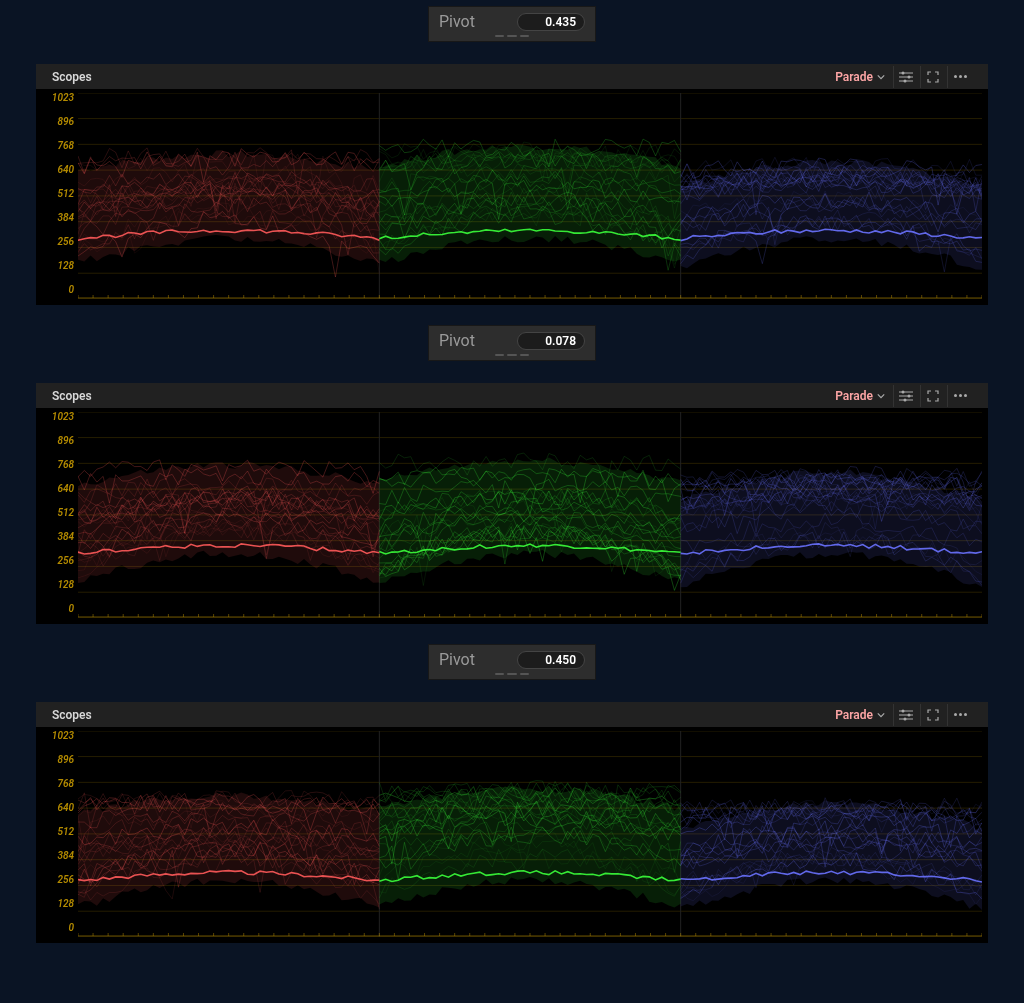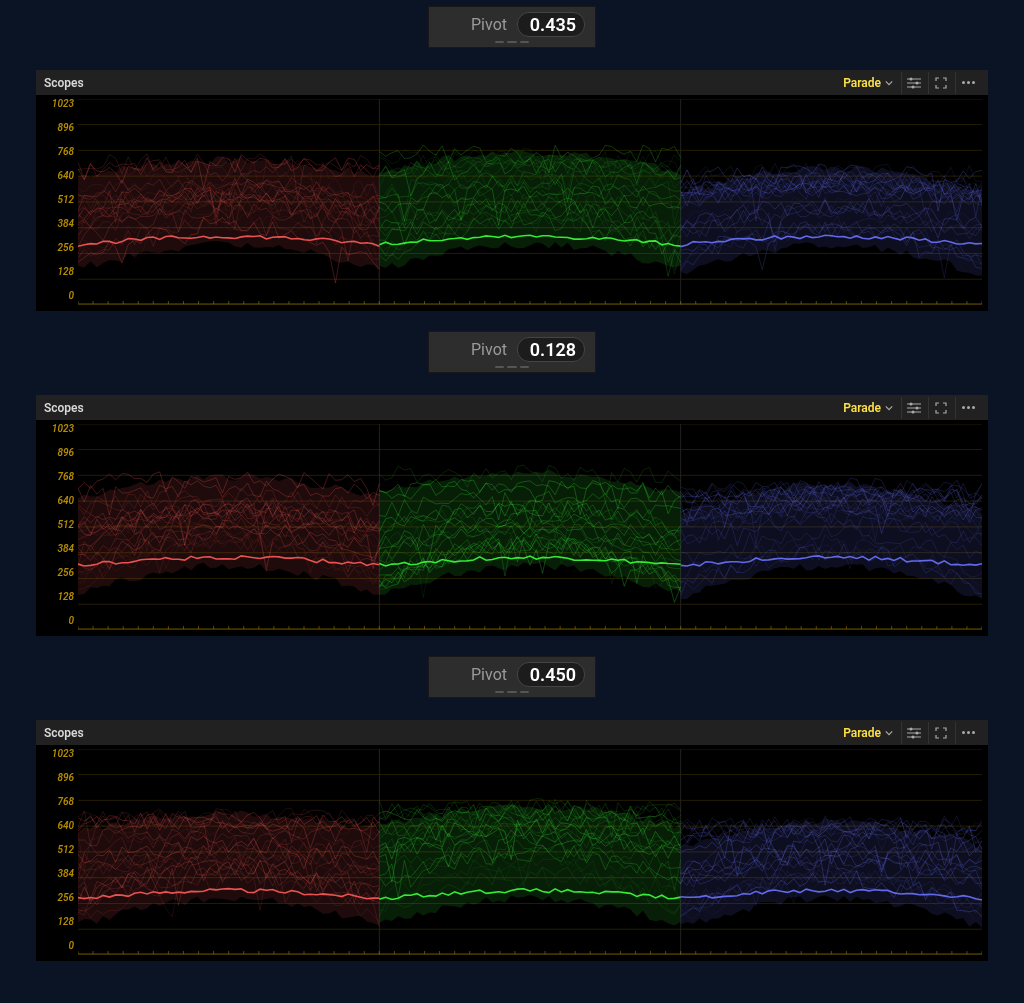--- a/index.html
+++ b/index.html
@@ -1,26 +1,26 @@
 <!DOCTYPE html>
 <html><head>
 <meta charset="utf-8">
 <style>
 html,body{margin:0;padding:0;background:#0a1424;font-family:-apple-system,BlinkMacSystemFont,"Segoe UI",Roboto,Arial,sans-serif;color:#ccc;}
 .page{width:1024px;margin:0 auto;padding:0;}
-.pivot-box{width:146px;margin:0 auto 22px auto;background:#2d2d2d;border:1px solid #181818;display:flex;align-items:center;justify-content:flex-end;gap:10px;padding:5px 10px 10px 10px;position:relative;}
+.pivot-box{width:146px;margin:0 auto 22px auto;background:#2d2d2d;border:1px solid #181818;display:flex;align-items:center;justify-content:space-between;gap:10px;padding:5px 10px 10px 10px;position:relative;}
 .pivot-label{color:#9a9a9a;font-size:16px;}
-.pivot-val{background:#1c1c1c;border:1px solid #444;border-radius:12px;padding:1px 8px;color:#fff;font-size:18px;font-weight:600;min-width:50px;text-align:right;}
+.pivot-val{background:#1c1c1c;border:1px solid #444;border-radius:12px;padding:1px 8px;color:#fff;font-size:12px;font-weight:600;min-width:50px;text-align:right;}
 .pivot-notch{position:absolute;bottom:2px;left:50%;transform:translateX(-50%);width:34px;height:4px;display:flex;gap:3px;}
 .pivot-notch span{flex:1;height:2px;background:#555;border-radius:1px;}
 
 .scope-panel{width:952px;margin:0 auto 20px auto;background:#171717;}
-.scope-header{height:25px;background:#212121;display:flex;align-items:center;padding:0 8px;font-size:12px;color:#d8d8d8;font-weight:600;}
+.scope-header{height:25px;background:#212121;display:flex;align-items:center;padding:0 16px;font-size:12px;color:#d8d8d8;font-weight:600;}
 .scope-header .spacer{flex:1;}
-.mode-select{display:flex;align-items:center;gap:4px;color:#fde047;font-size:12px;padding:0 6px;cursor:pointer;}
+.mode-select{display:flex;align-items:center;gap:4px;color:#fca5a5;font-size:12px;padding:0 6px;cursor:pointer;}
 .hdr-btn{width:24px;height:22px;display:flex;align-items:center;justify-content:center;color:#aaa;border-left:1px solid #333;margin-left:2px;}
 .hdr-btn svg{display:block;}
 .dots span{display:inline-block;width:3px;height:3px;background:#aaa;border-radius:50%;margin:0 1px;}
 
 .scope-body{display:flex;background:#000;padding:4px 6px 6px 2px;}
 .y-axis{width:36px;display:flex;flex-direction:column;justify-content:space-between;padding:0 4px 4px 0;font-size:10px;color:#b48b00;text-align:right;line-height:1;font-weight:600;font-style:italic;}
 .plot-wrap{flex:1;position:relative;}
 svg.plot{display:block;width:100%;height:206px;background:#000;}
 </style>
 </head>
@@ -228,21 +228,21 @@
               <line x1="885" y1="205" x2="885" y2="202" stroke="#b48b00" stroke-width="0.5"></line>
               <line x1="900" y1="205" x2="900" y2="202" stroke="#b48b00" stroke-width="0.5"></line>
             </svg>
           </div>
         </div>
       </div>
     </div>
 
   <div class="pivot-box">
     <span class="pivot-label">Pivot</span>
-    <span class="pivot-val">0.128</span>
+    <span class="pivot-val">0.078</span>
     <div class="pivot-notch">
         <span></span>
         <span></span>
         <span></span>
       </div>
   </div>
   <div id="scope-1">
       <div class="scope-panel">
         <div class="scope-header">
           <span>Scopes</span>

